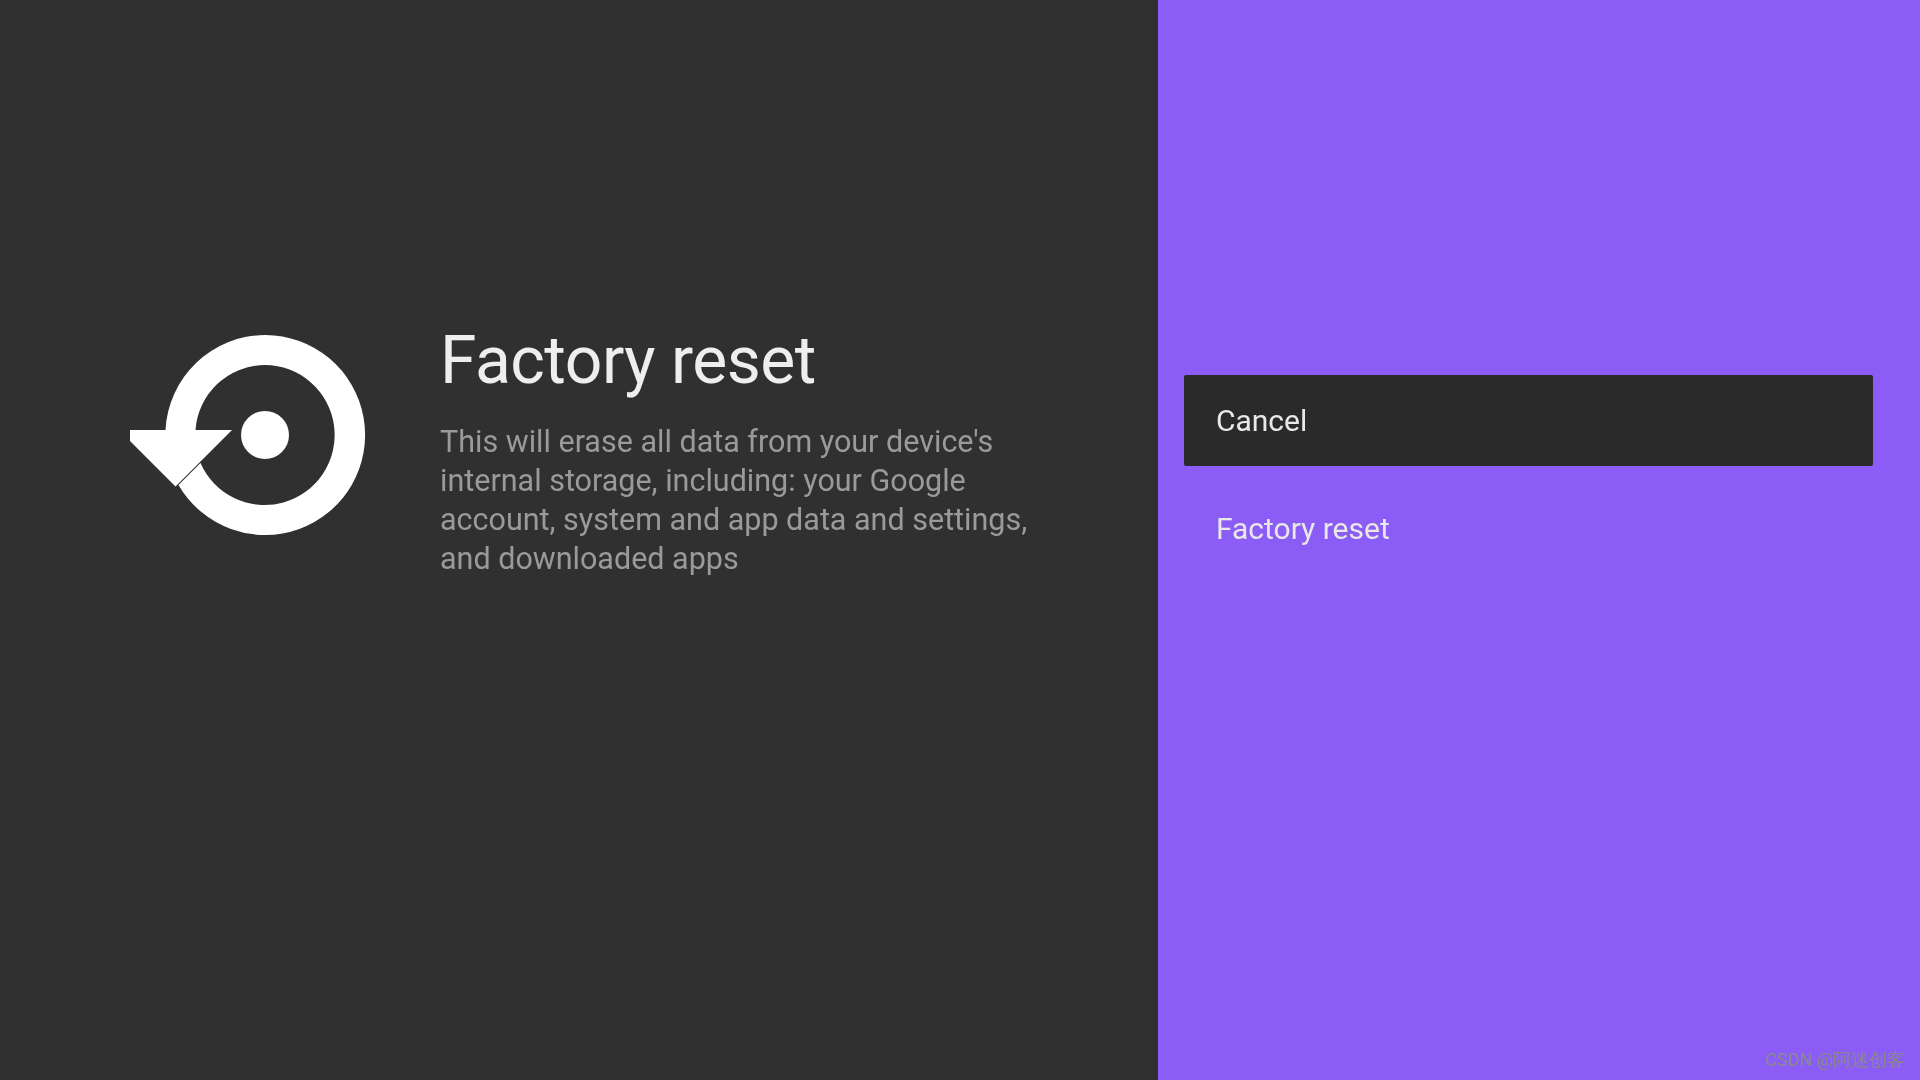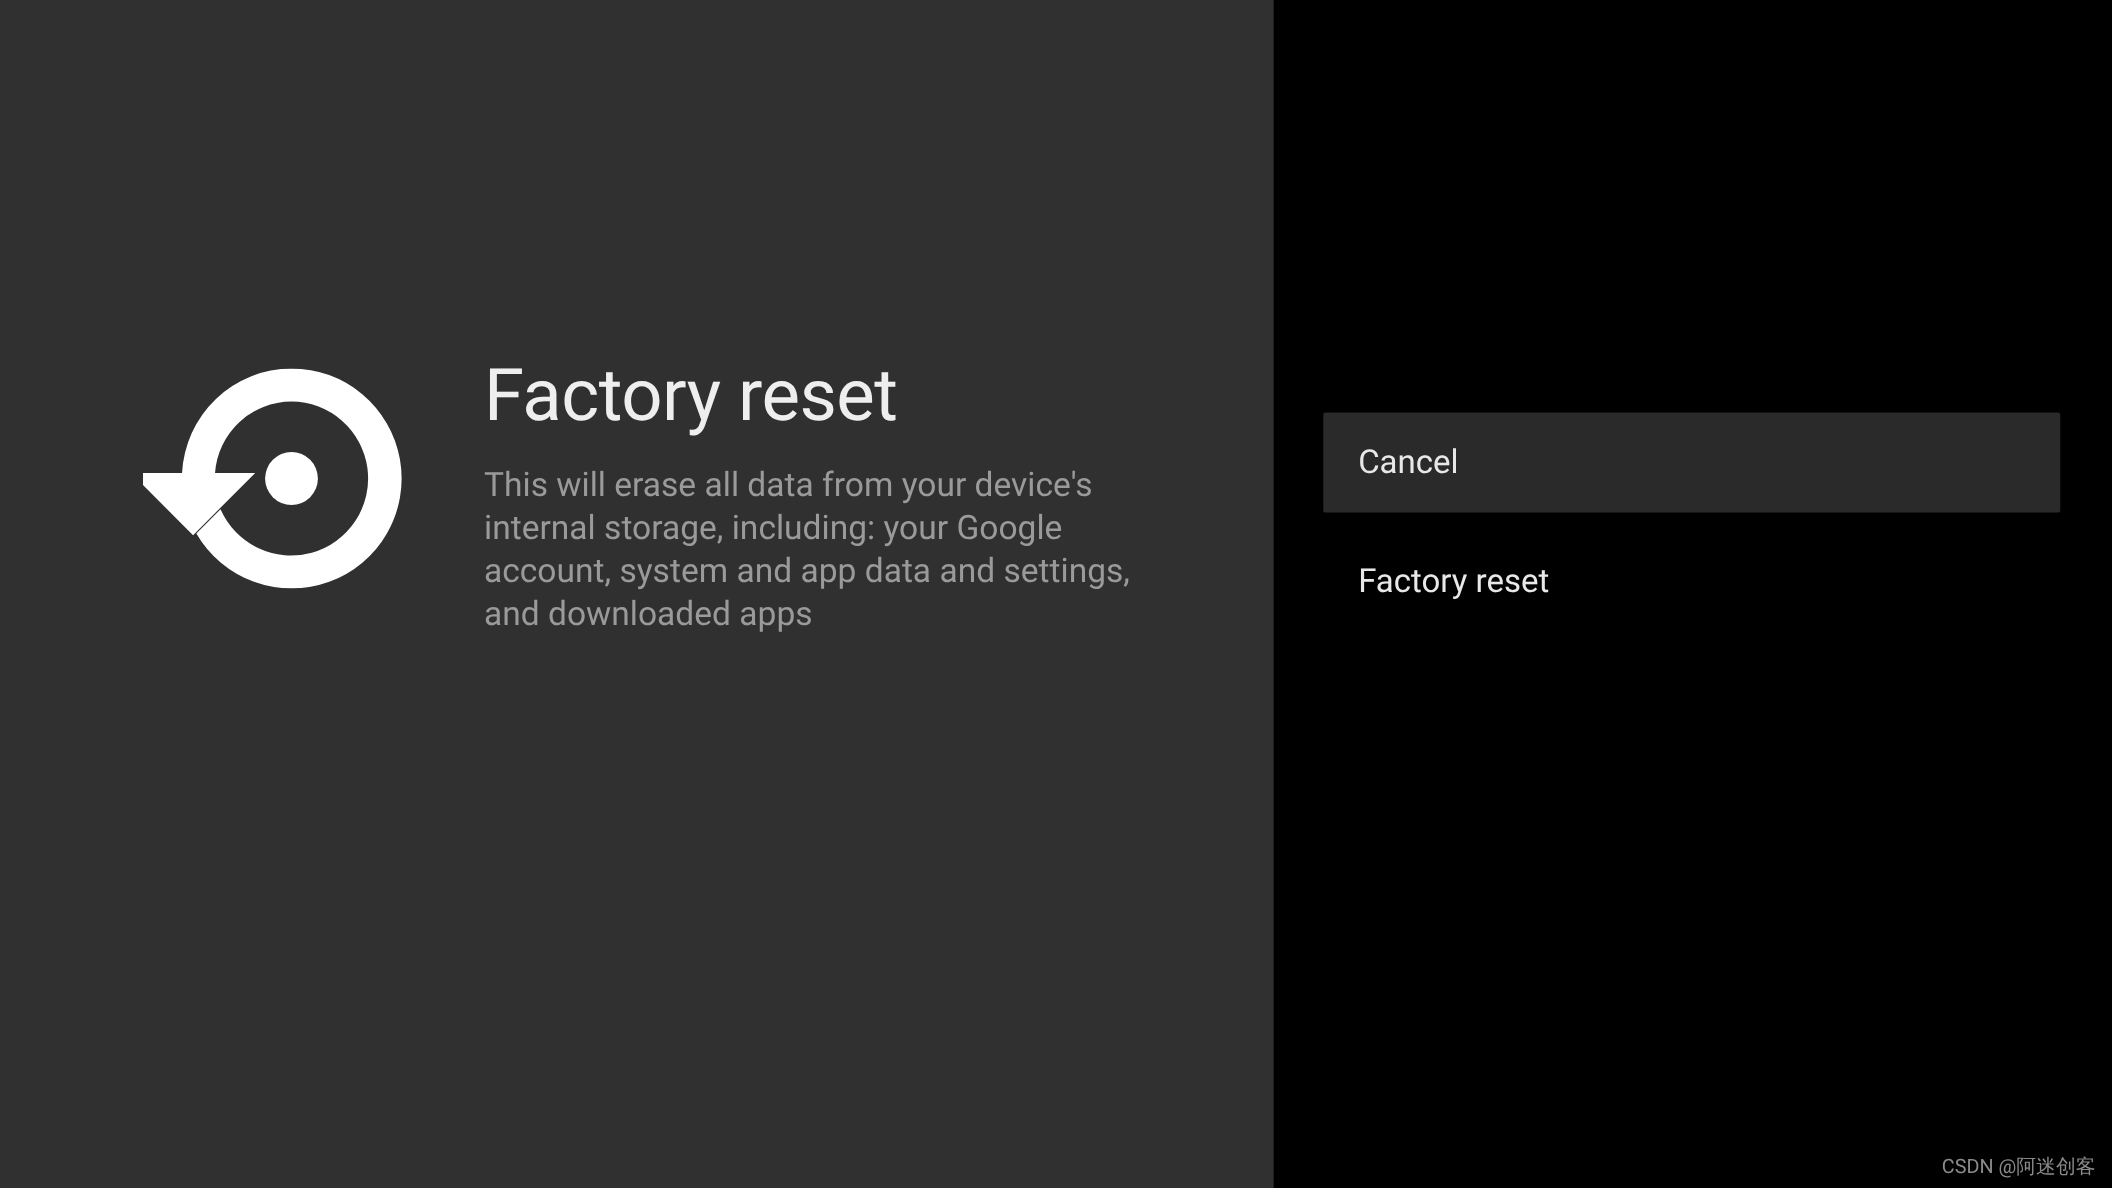--- a/index.html
+++ b/index.html
@@ -63,23 +63,23 @@
       color: #9a9a9a;
       font-size: 30.5px;
       font-weight: 400;
       line-height: 1.28;
       max-width: 620px;
     }
     
     .right-panel {
       width: 777px;
       height: 100%;
-      background: #000000;
+      background: #8b5cf6;
       padding-top: 375px;
-      padding-left: 45px;
+      padding-left: 26px;
       padding-right: 47px;
     }
     
     .option-button {
       width: 100%;
       height: 91px;
       display: flex;
       align-items: center;
       padding-left: 32px;
       border-radius: 2px;

